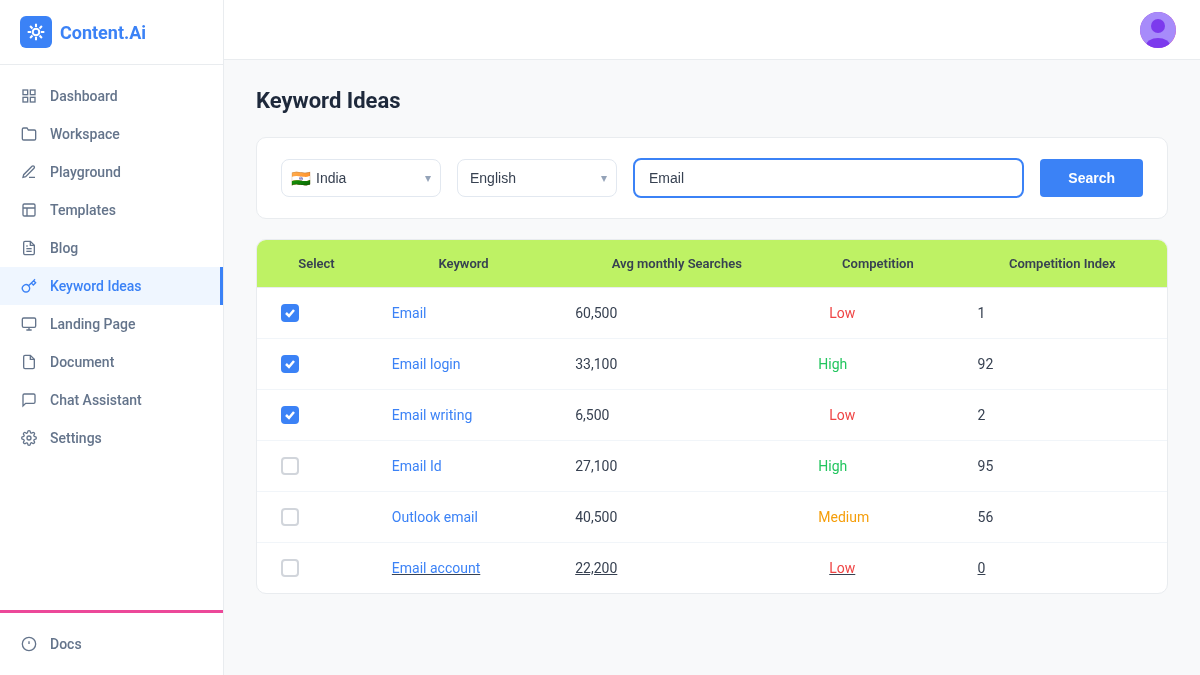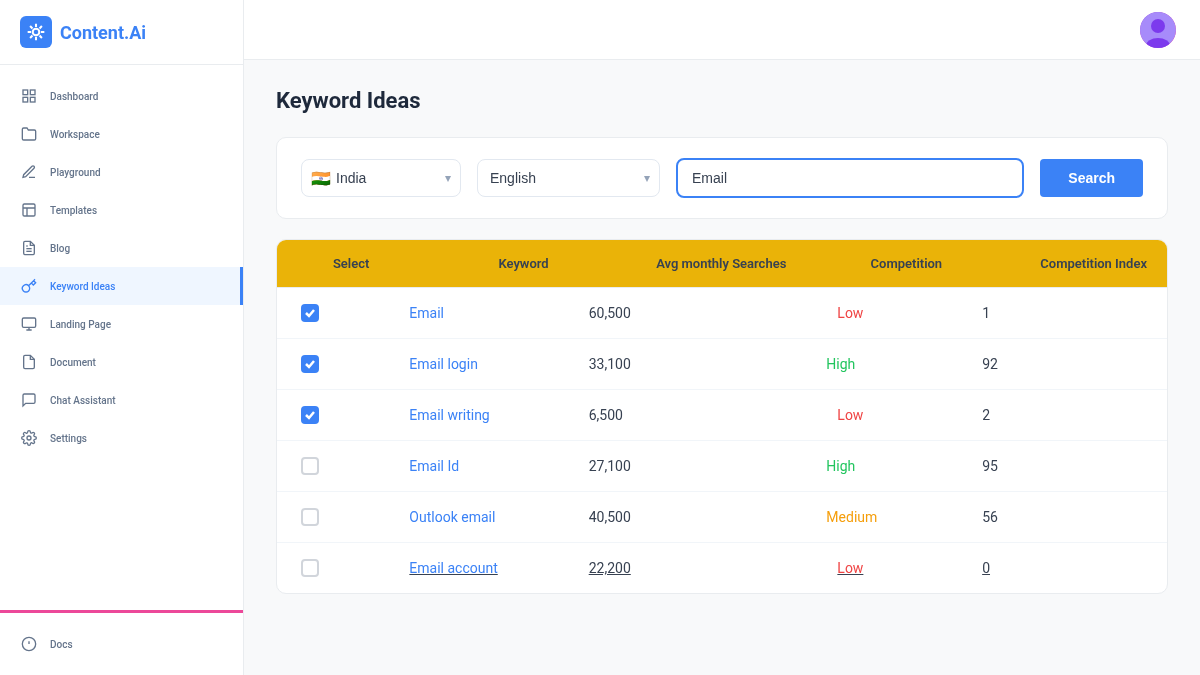--- a/index.html
+++ b/index.html
@@ -1,20 +1,20 @@
 <!DOCTYPE html>
 <html><head>
   <meta charset="utf-8">
   <style>
     * { box-sizing: border-box; margin: 0; padding: 0; }
     body { font-family: -apple-system, BlinkMacSystemFont, 'Segoe UI', Roboto, sans-serif; background: #f8f9fa; display: flex; height: 675px; overflow: hidden; }
 
     
     .sidebar {
-      width: 244px;
+      width: 224px;
       background: #fff;
       border-right: 1px solid #e9ecef;
       display: flex;
       flex-direction: column;
       flex-shrink: 0;
       height: 675px;
       overflow-y: auto;
     }
     .sidebar-logo {
       display: flex;
@@ -46,21 +46,21 @@
       flex: 1;
       padding: 12px 0;
     }
     .nav-item {
       display: flex;
       align-items: center;
       gap: 12px;
       padding: 10px 20px;
       cursor: pointer;
       color: #64748b;
-      font-size: 10px;
+      font-size: 14px;
       font-weight: 500;
       border-radius: 0;
       transition: background 0.15s;
       text-decoration: none;
       position: relative;
     }
     .nav-item.active {
       background: #eff6ff;
       color: #3b82f6;
       border-right: 3px solid #3b82f6;
@@ -144,21 +144,21 @@
       border: 1px solid #e2e8f0;
       border-radius: 8px;
       padding: 10px 36px 10px 12px;
       font-size: 14px;
       color: #374151;
       background: #fff;
       cursor: pointer;
       outline: none;
     }
     .country-select { width: 160px; }
-    .language-select { width: 183px; }
+    .language-select { width: 160px; }
     .select-flag {
       position: absolute;
       left: 10px;
       font-size: 16px;
       pointer-events: none;
     }
     .country-select { padding-left: 34px; }
     .select-chevron {
       position: absolute;
       right: 10px;
@@ -199,25 +199,25 @@
     }
     table {
       width: 100%;
       border-collapse: collapse;
     }
     thead tr {
       border-bottom: 1px solid #e9ecef;
     }
     th {
       padding: 16px 20px;
-      text-align: right;
+      text-align: center;
       font-size: 13px;
       font-weight: 600;
       color: #374151;
-      background: #eab308;
+      background: #bef264;
     }
     td {
       padding: 16px 20px;
       font-size: 14px;
       color: #374151;
       border-bottom: 1px solid #f1f5f9;
     }
     tr:last-child td { border-bottom: none; text-decoration: underline; }
     .keyword-link {
       color: #3b82f6;

